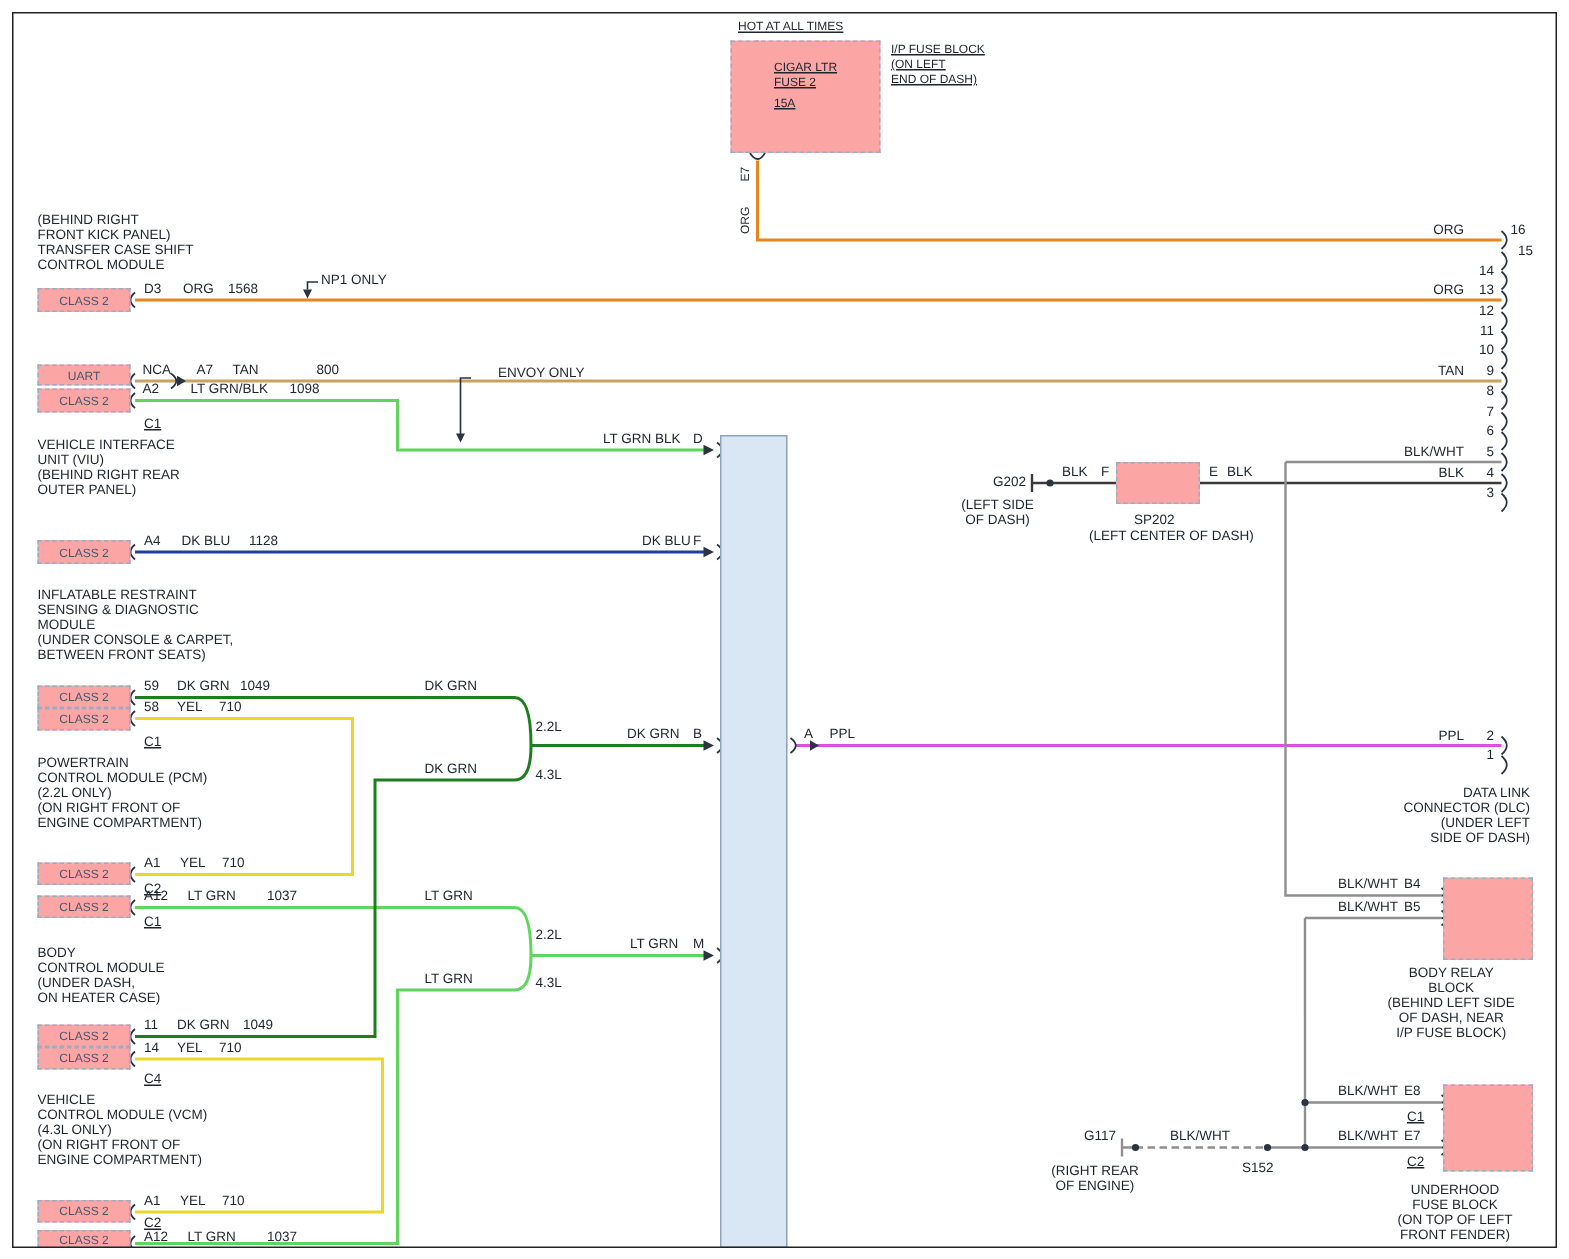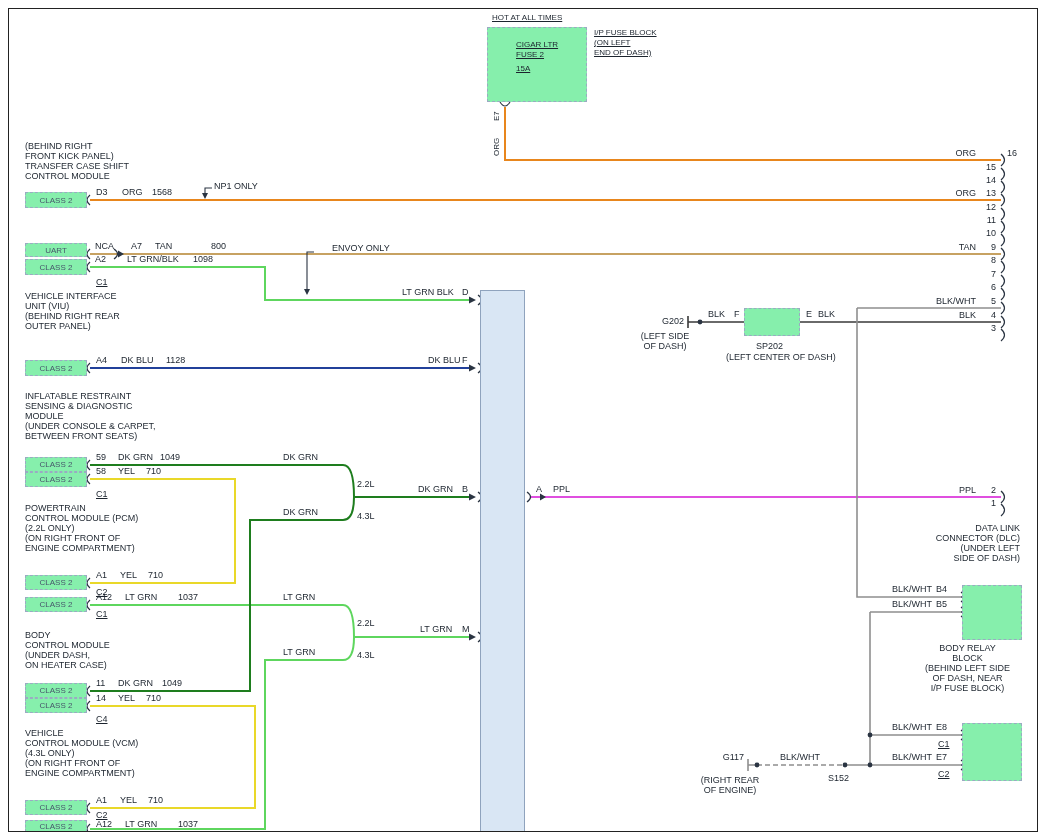--- a/index.html
+++ b/index.html
@@ -4,21 +4,21 @@
 <style>
   html,body{margin:0;padding:0;background:#fff;}
   #stage{position:relative;width:1046px;height:839px;background:#ffffff;overflow:hidden;
          font-family:"Liberation Sans",sans-serif;color:#1c242e;}
   .l{position:absolute;font-size:9px;line-height:10px;white-space:pre-line;color:#1c242e;}
   .s8{font-size:8px;text-decoration:underline;}
   .r{text-align:right;display:inline-block;}
   .c{text-align:center;display:inline-block;}
   .u{text-decoration:underline;}
   .vl{position:absolute;font-size:8px;transform:rotate(-90deg);transform-origin:0 0;white-space:nowrap;}
-  .box{position:absolute;background:#86efac;border:1px dashed #9aabc2;box-sizing:border-box;}
+  .box{position:absolute;background:#fca5a5;border:1px dashed #9aabc2;box-sizing:border-box;}
   .cb{display:flex;align-items:center;justify-content:center;font-size:8px;color:#47566b;}
   .solidbox{position:absolute;background:#d9e6f4;border:1px solid #8fa3bd;box-sizing:border-box;}
   #frame{position:absolute;left:8px;top:8px;width:1028px;height:822px;border:1px solid #222;
          box-shadow:0 0 0 16px #fff;z-index:40;pointer-events:none;}
   svg{position:absolute;left:0;top:0;}
 </style>
 </head>
 <body>
 
 <div id="stage">
@@ -260,24 +260,28 @@
   <span class="l" style="left:936px;top:722px;">E8</span>
   <span class="l u" style="left:938px;top:739px;">C1</span>
   <span class="l r" style="left:706px;top:752px;width:38px;">G117</span>
   <span class="l c" style="left:688px;top:775px;width:84px;">(RIGHT REAR
 OF ENGINE)</span>
   <span class="l c" style="left:765px;top:752px;width:70px;">BLK/WHT</span>
   <span class="l" style="left:828px;top:773px;">S152</span>
   <span class="l r" style="left:872px;top:752px;width:60px;">BLK/WHT</span>
   <span class="l" style="left:936px;top:752px;">E7</span>
   <span class="l u" style="left:938px;top:769px;">C2</span>
+  <span class="l c" style="left:915px;top:788px;width:110px;">UNDERHOOD
+FUSE BLOCK
+(ON TOP OF LEFT
+FRONT FENDER)</span>
 
   <span class="l r" style="left:906px;top:148px;width:70px;">ORG</span>
   <span class="l r" style="left:999px;top:148px;width:18px;">16</span>
-  <span class="l r" style="left:978px;top:162px;width:18px;">15</span>
+  <span class="l r" style="left:1004px;top:162px;width:18px;">15</span>
   <span class="l r" style="left:978px;top:175px;width:18px;">14</span>
   <span class="l r" style="left:906px;top:188px;width:70px;">ORG</span>
   <span class="l r" style="left:978px;top:188px;width:18px;">13</span>
   <span class="l r" style="left:978px;top:202px;width:18px;">12</span>
   <span class="l r" style="left:978px;top:215px;width:18px;">11</span>
   <span class="l r" style="left:978px;top:228px;width:18px;">10</span>
   <span class="l r" style="left:906px;top:242px;width:70px;">TAN</span>
   <span class="l r" style="left:978px;top:242px;width:18px;">9</span>
   <span class="l r" style="left:978px;top:255px;width:18px;">8</span>
   <span class="l r" style="left:978px;top:269px;width:18px;">7</span>

